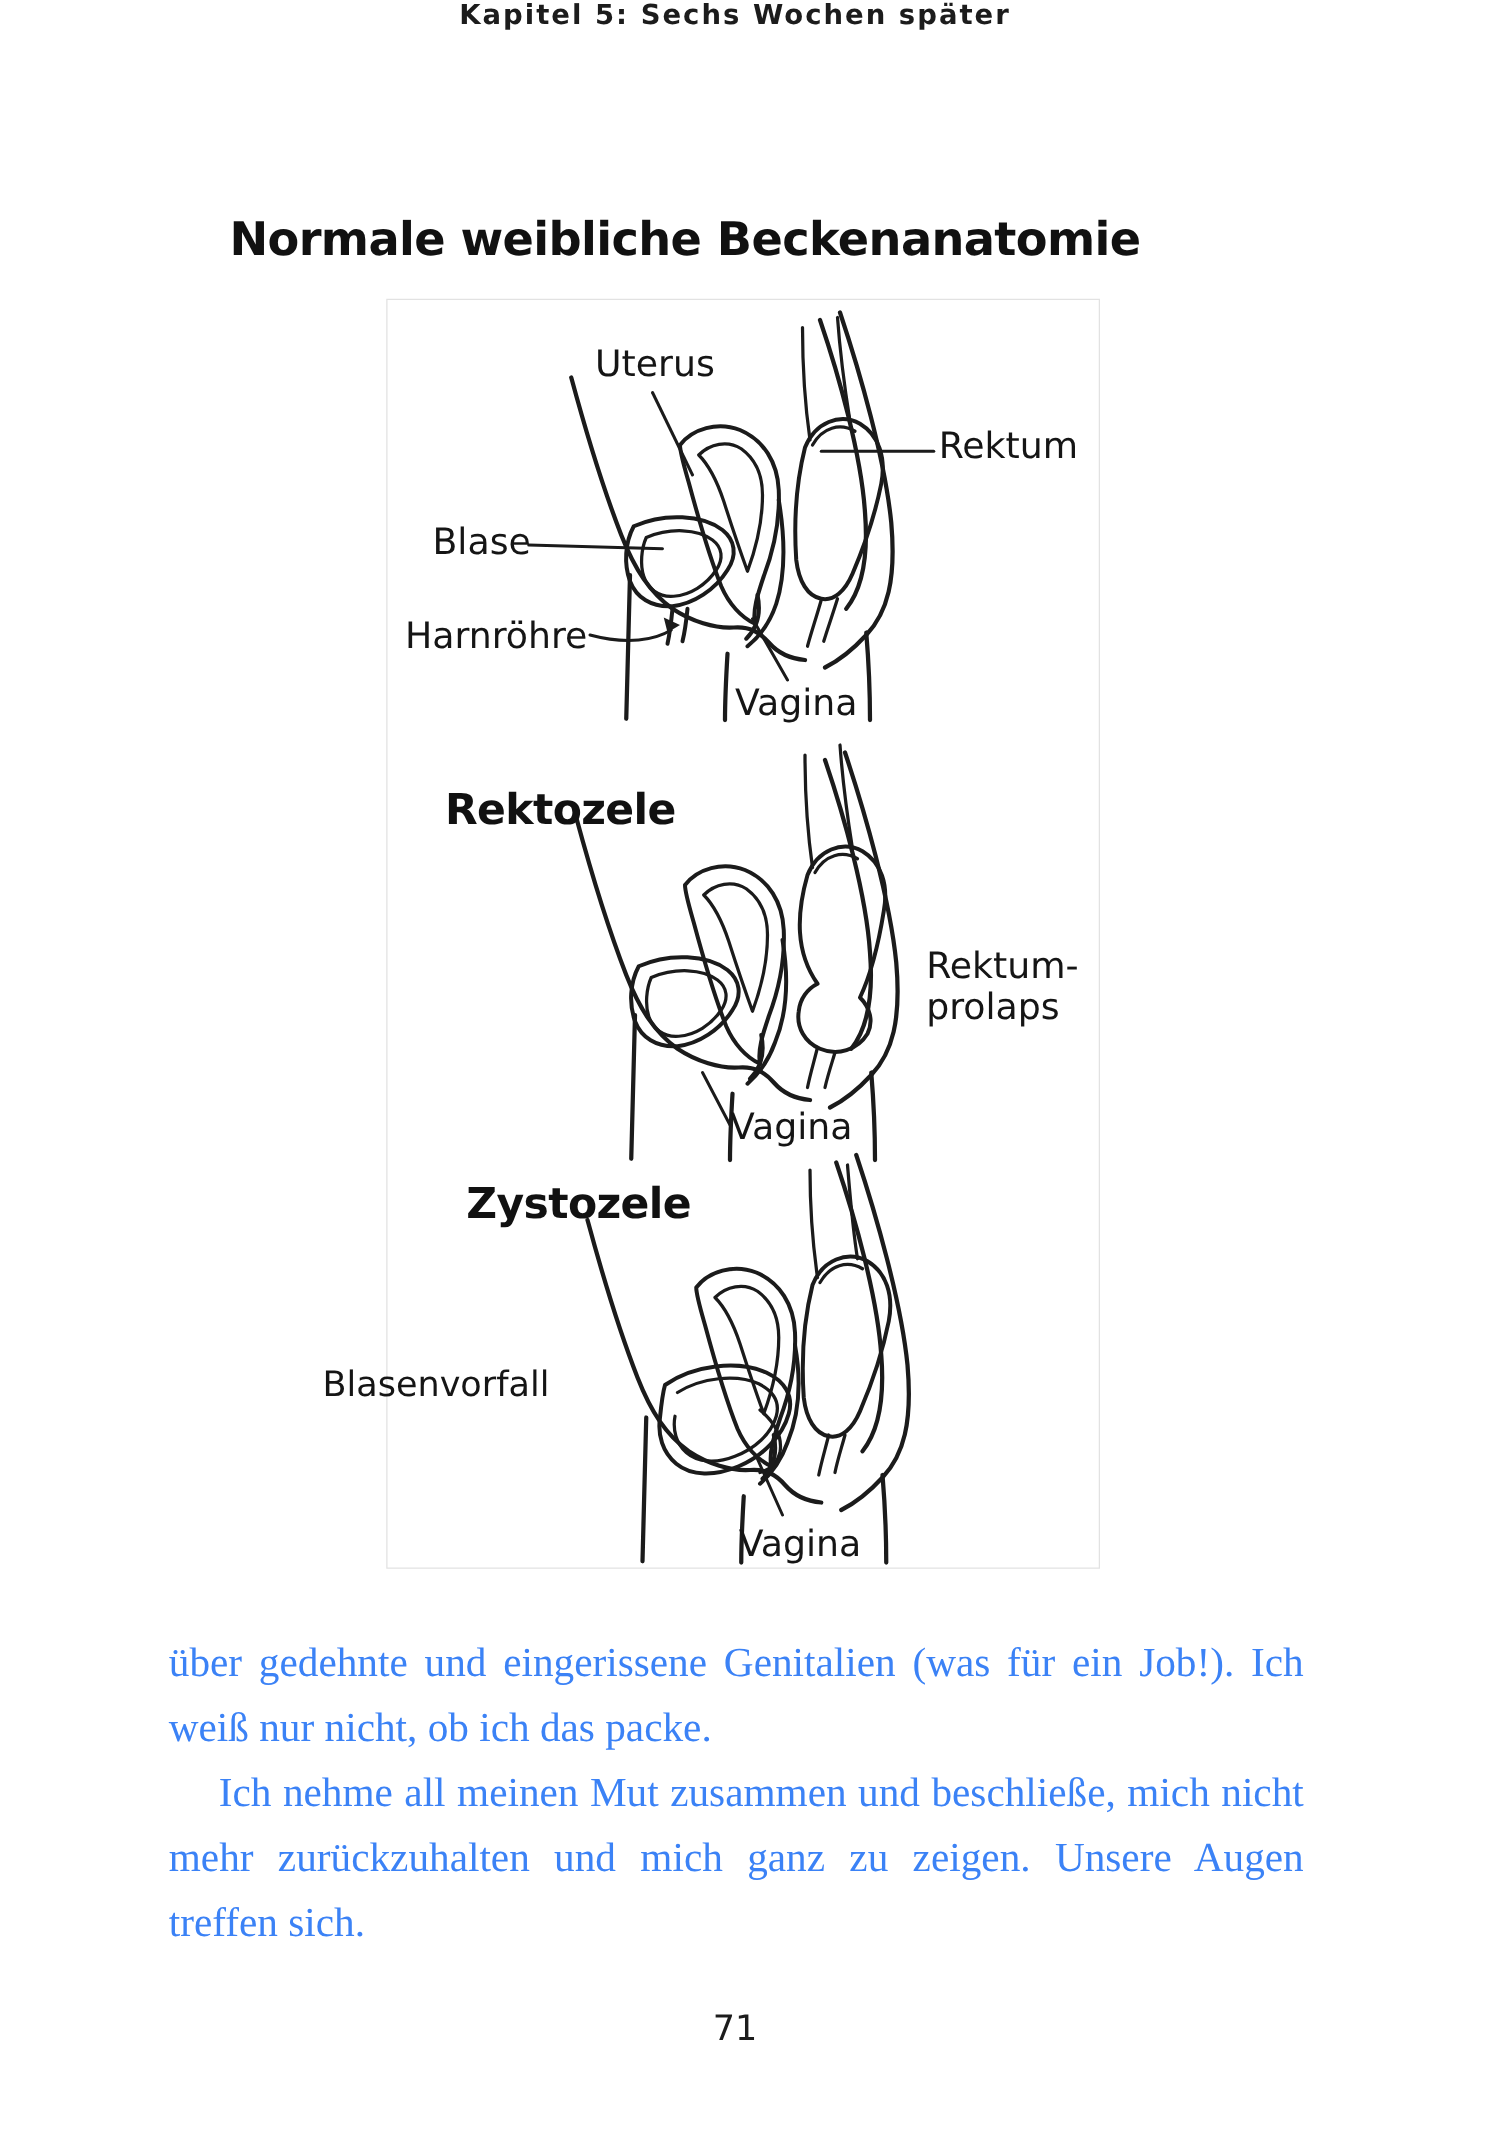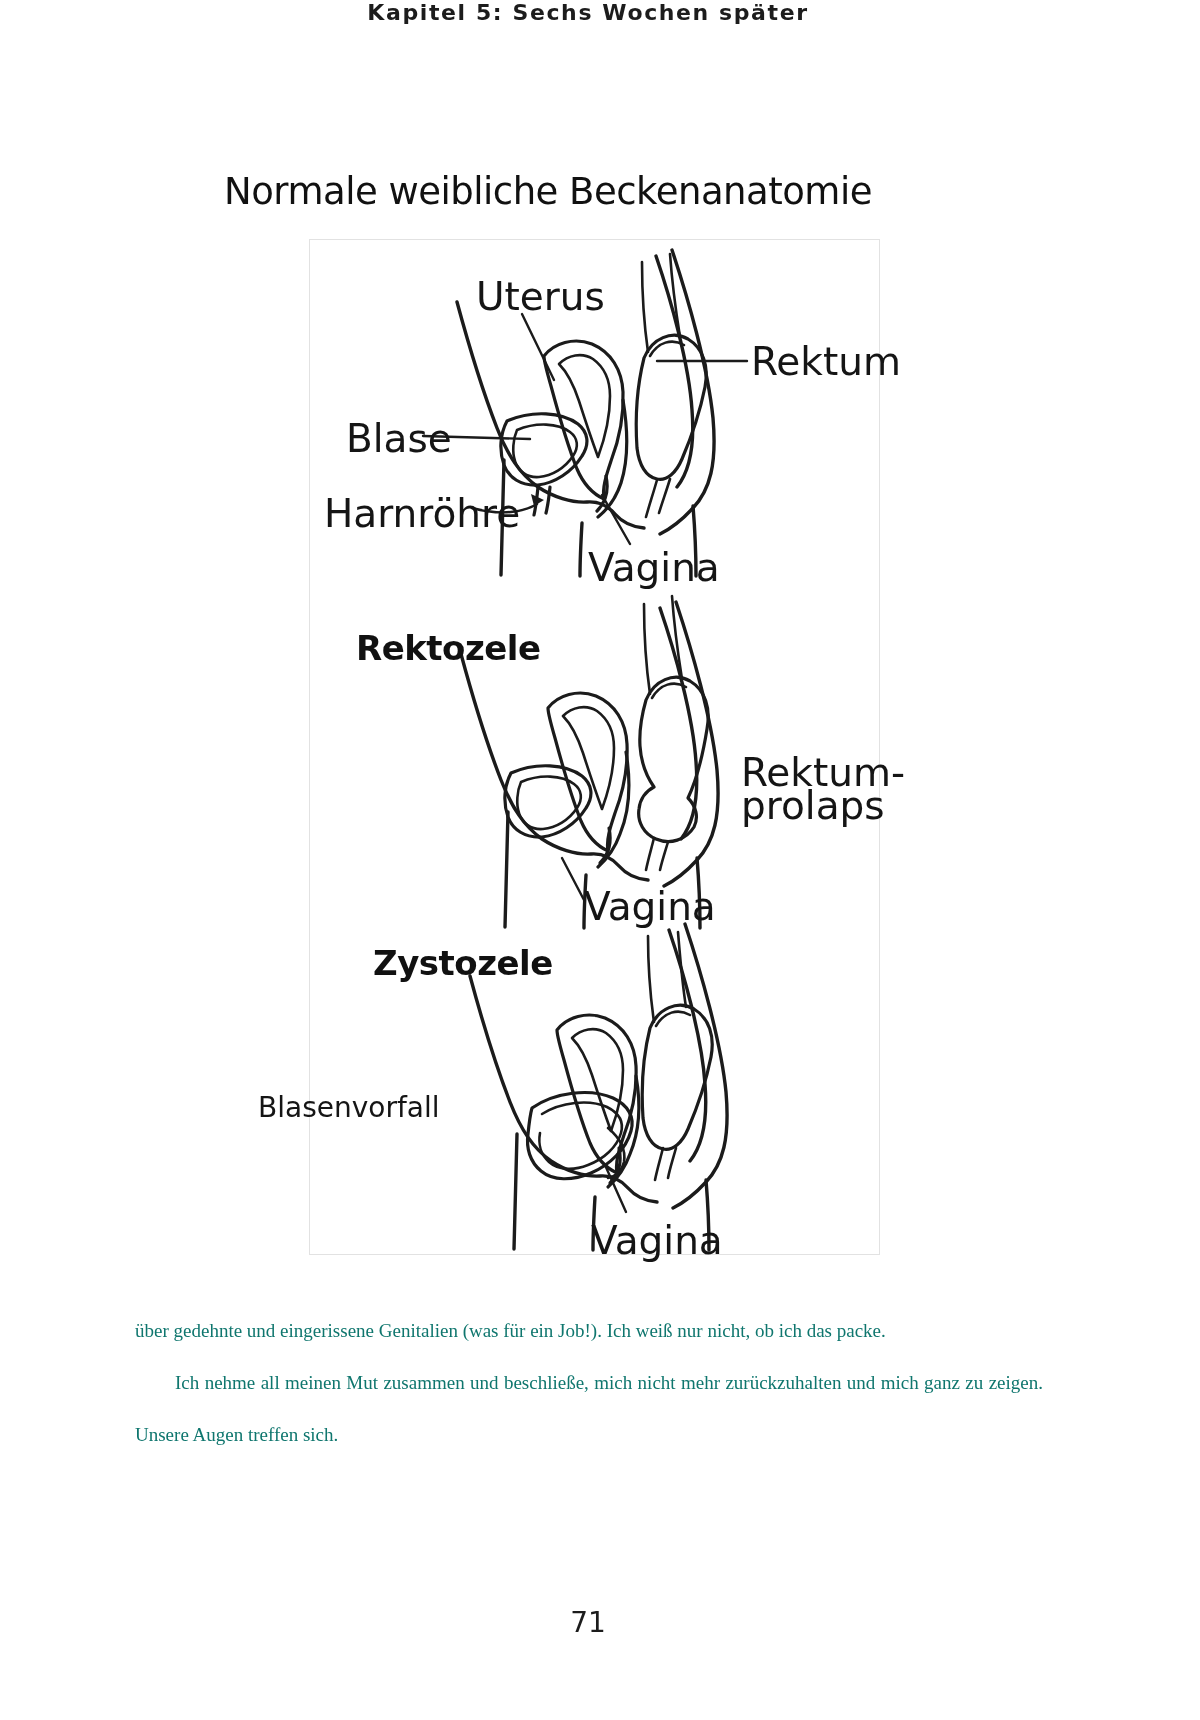--- a/index.html
+++ b/index.html
@@ -15,47 +15,47 @@
     position: absolute; left: 0; top: 97; width: 1176px;
     text-align: center;
     font-family: "DejaVu Sans", sans-serif;
     font-size: 22px; font-weight: bold; letter-spacing: 1.6px;
     color: #1c1c1c;
   }
   .figure-title {
     position: absolute; left: 0; top: 170px; width: 1096px;
     text-align: center;
     font-family: "DejaVu Sans", sans-serif;
-    font-size: 37px; font-weight: normal; letter-spacing: -0.5px;
+    font-size: 37px; font-weight: bold; letter-spacing: -0.5px;
     color: #111;
   }
   .figure-box {
     position: absolute; left: 309px; top: 239px;
     width: 569px; height: 1014px;
     border: 1px solid #e2e2e2;
     background: #ffffff;
   }
   .figure-box svg { position: absolute; left: 0; top: 0; }
   .fig-label {
     position: absolute; white-space: nowrap;
     font-family: "DejaVu Sans", sans-serif;
-    font-size: 39px; color: #151515;
+    font-size: 29px; color: #151515;
   }
   .fig-heading {
     position: absolute; white-space: nowrap;
     font-family: "DejaVu Sans", sans-serif;
     font-size: 34px; font-weight: bold; color: #111;
     letter-spacing: -0.5px;
   }
   .two-line { line-height: 33px; }
   .body-text {
     position: absolute; left: 135px; top: 1305px; width: 908px;
     font-family: "Liberation Serif", serif;
-    font-size: 19px; line-height: 52px;
-    color: #0f766e;
+    font-size: 33px; line-height: 52px;
+    color: #3b82f6;
     text-align: justify;
   }
   .body-text p { margin: 0; }
   .body-text p.indented { text-indent: 40px; }
   .page-number {
     position: absolute; left: 0; top: 1606px; width: 1176px;
     text-align: center;
     font-family: "DejaVu Sans", sans-serif;
     font-size: 28px; color: #1c1c1c;
   }

